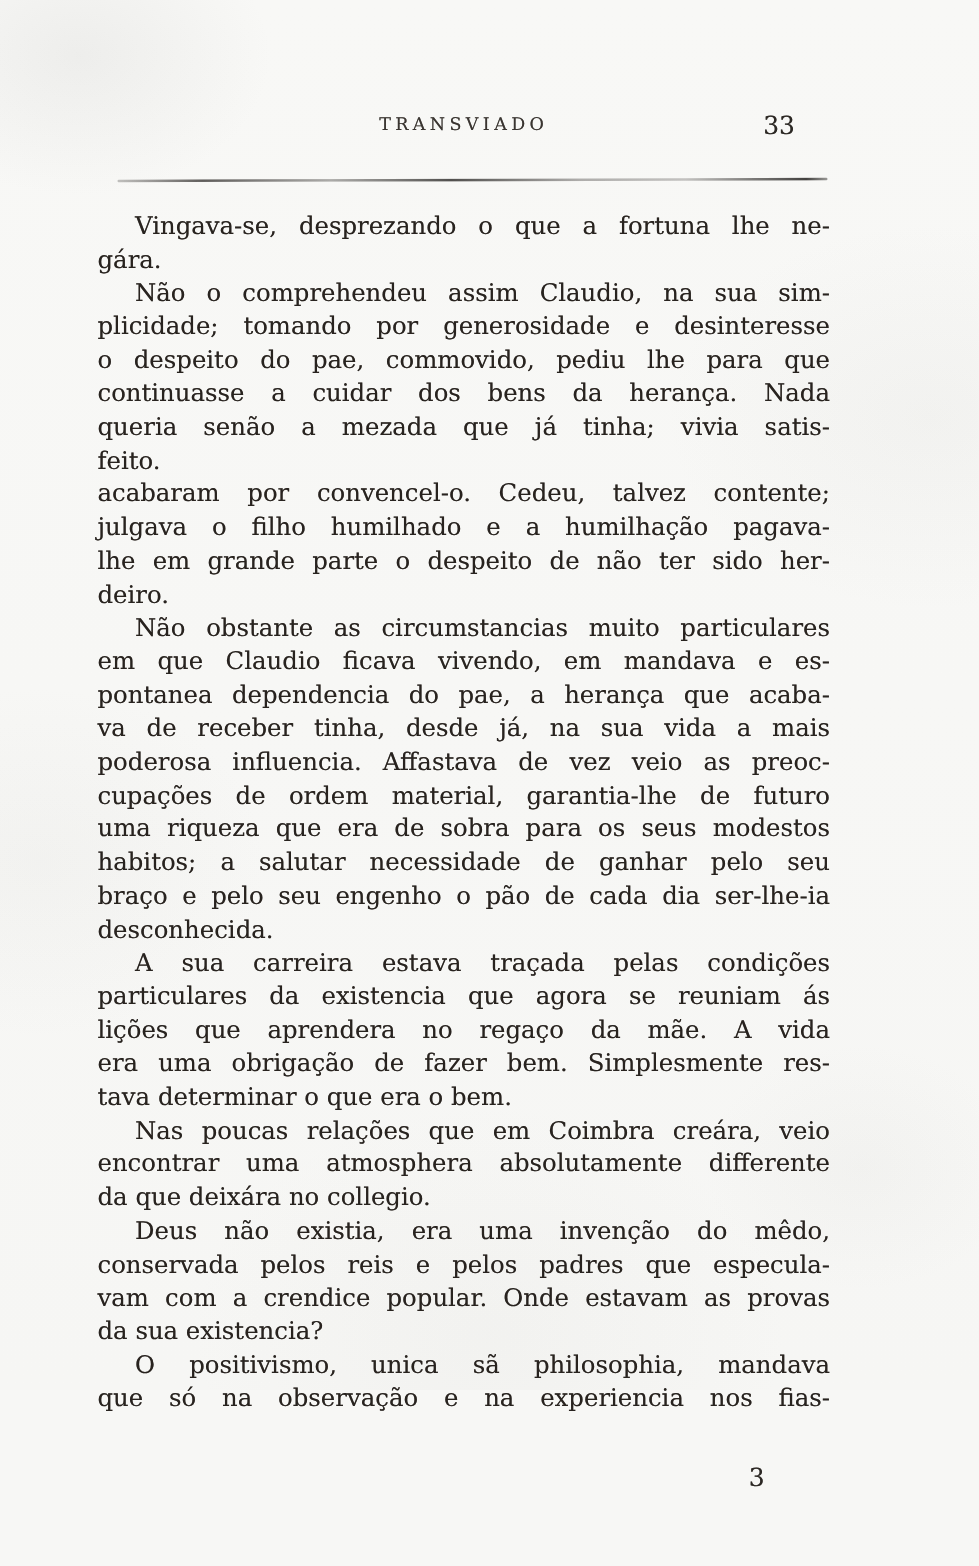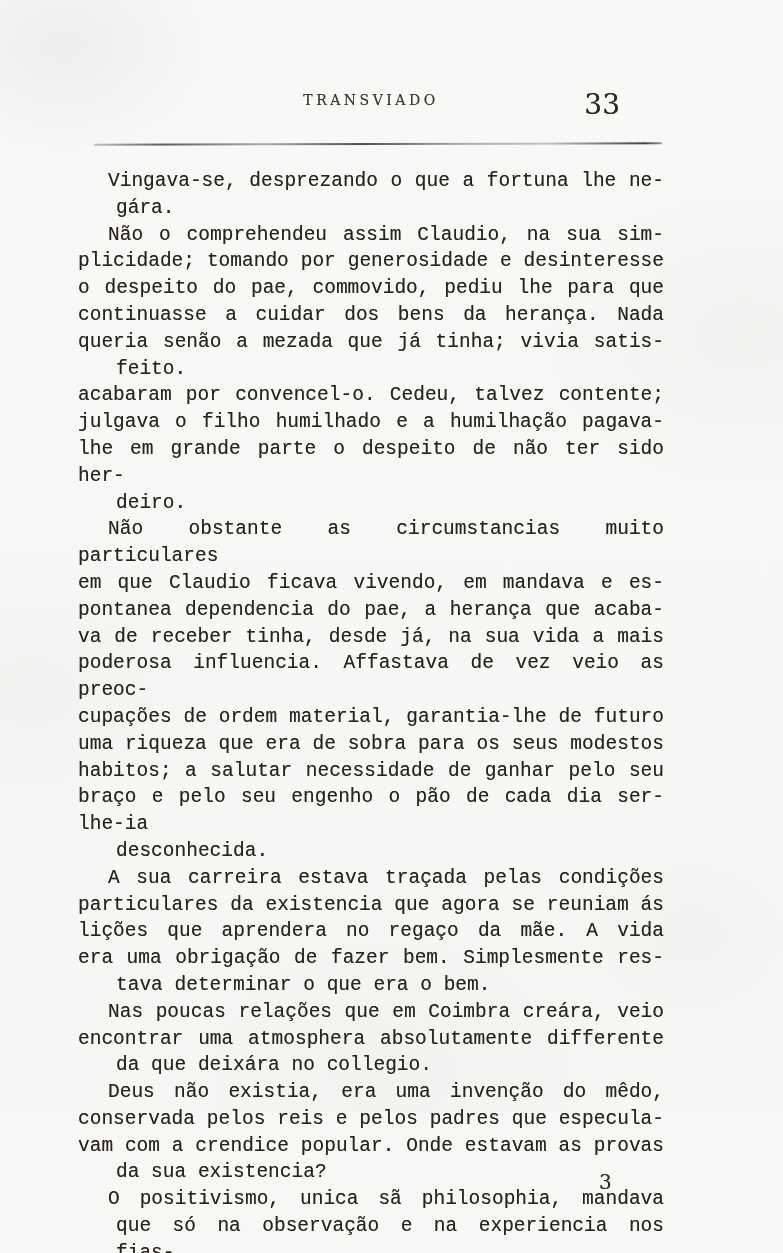--- a/index.html
+++ b/index.html
@@ -37,22 +37,22 @@
     display: block;
     text-align: center;
     font-size: 14px;
     letter-spacing: 3.5px;
     color: #3a3531;
     text-shadow: 0 0 0.5px rgba(50,45,40,0.55);
   }
   .header-page-number {
     position: absolute;
     top: -4px;
-    right: 44px;
-    font-size: 28px;
+    right: 28px;
+    font-size: 20px;
     color: #2c2824;
     text-shadow: 0 0 0.5px rgba(50,45,40,0.55);
     margin-left: 36px;
   }
   .header-rule {
     position: absolute;
     top: 143px;
     left: 94px;
     width: 568px;
     height: 2px;
@@ -78,28 +78,26 @@
     line-height: 26.8px;
     text-shadow: 0 0 0.4px rgba(45,40,35,0.5);
   }
   .paragraph {
     margin: 0;
   }
   .line {
     text-align: justify;
     text-align-last: justify;
     white-space: normal;
-    font-family: Liberation Mono, monospace;
   }
   .line.first {
     text-indent: 30px;
   }
   .line.last {
     text-align-last: left;
-    margin-left: 38px;
   }
   
   .paragraph:last-child .line.last {
     text-align-last: justify;
   }
   .signature-mark {
     position: absolute;
     top: 1170px;
     left: 599px;
     font-size: 20px;

